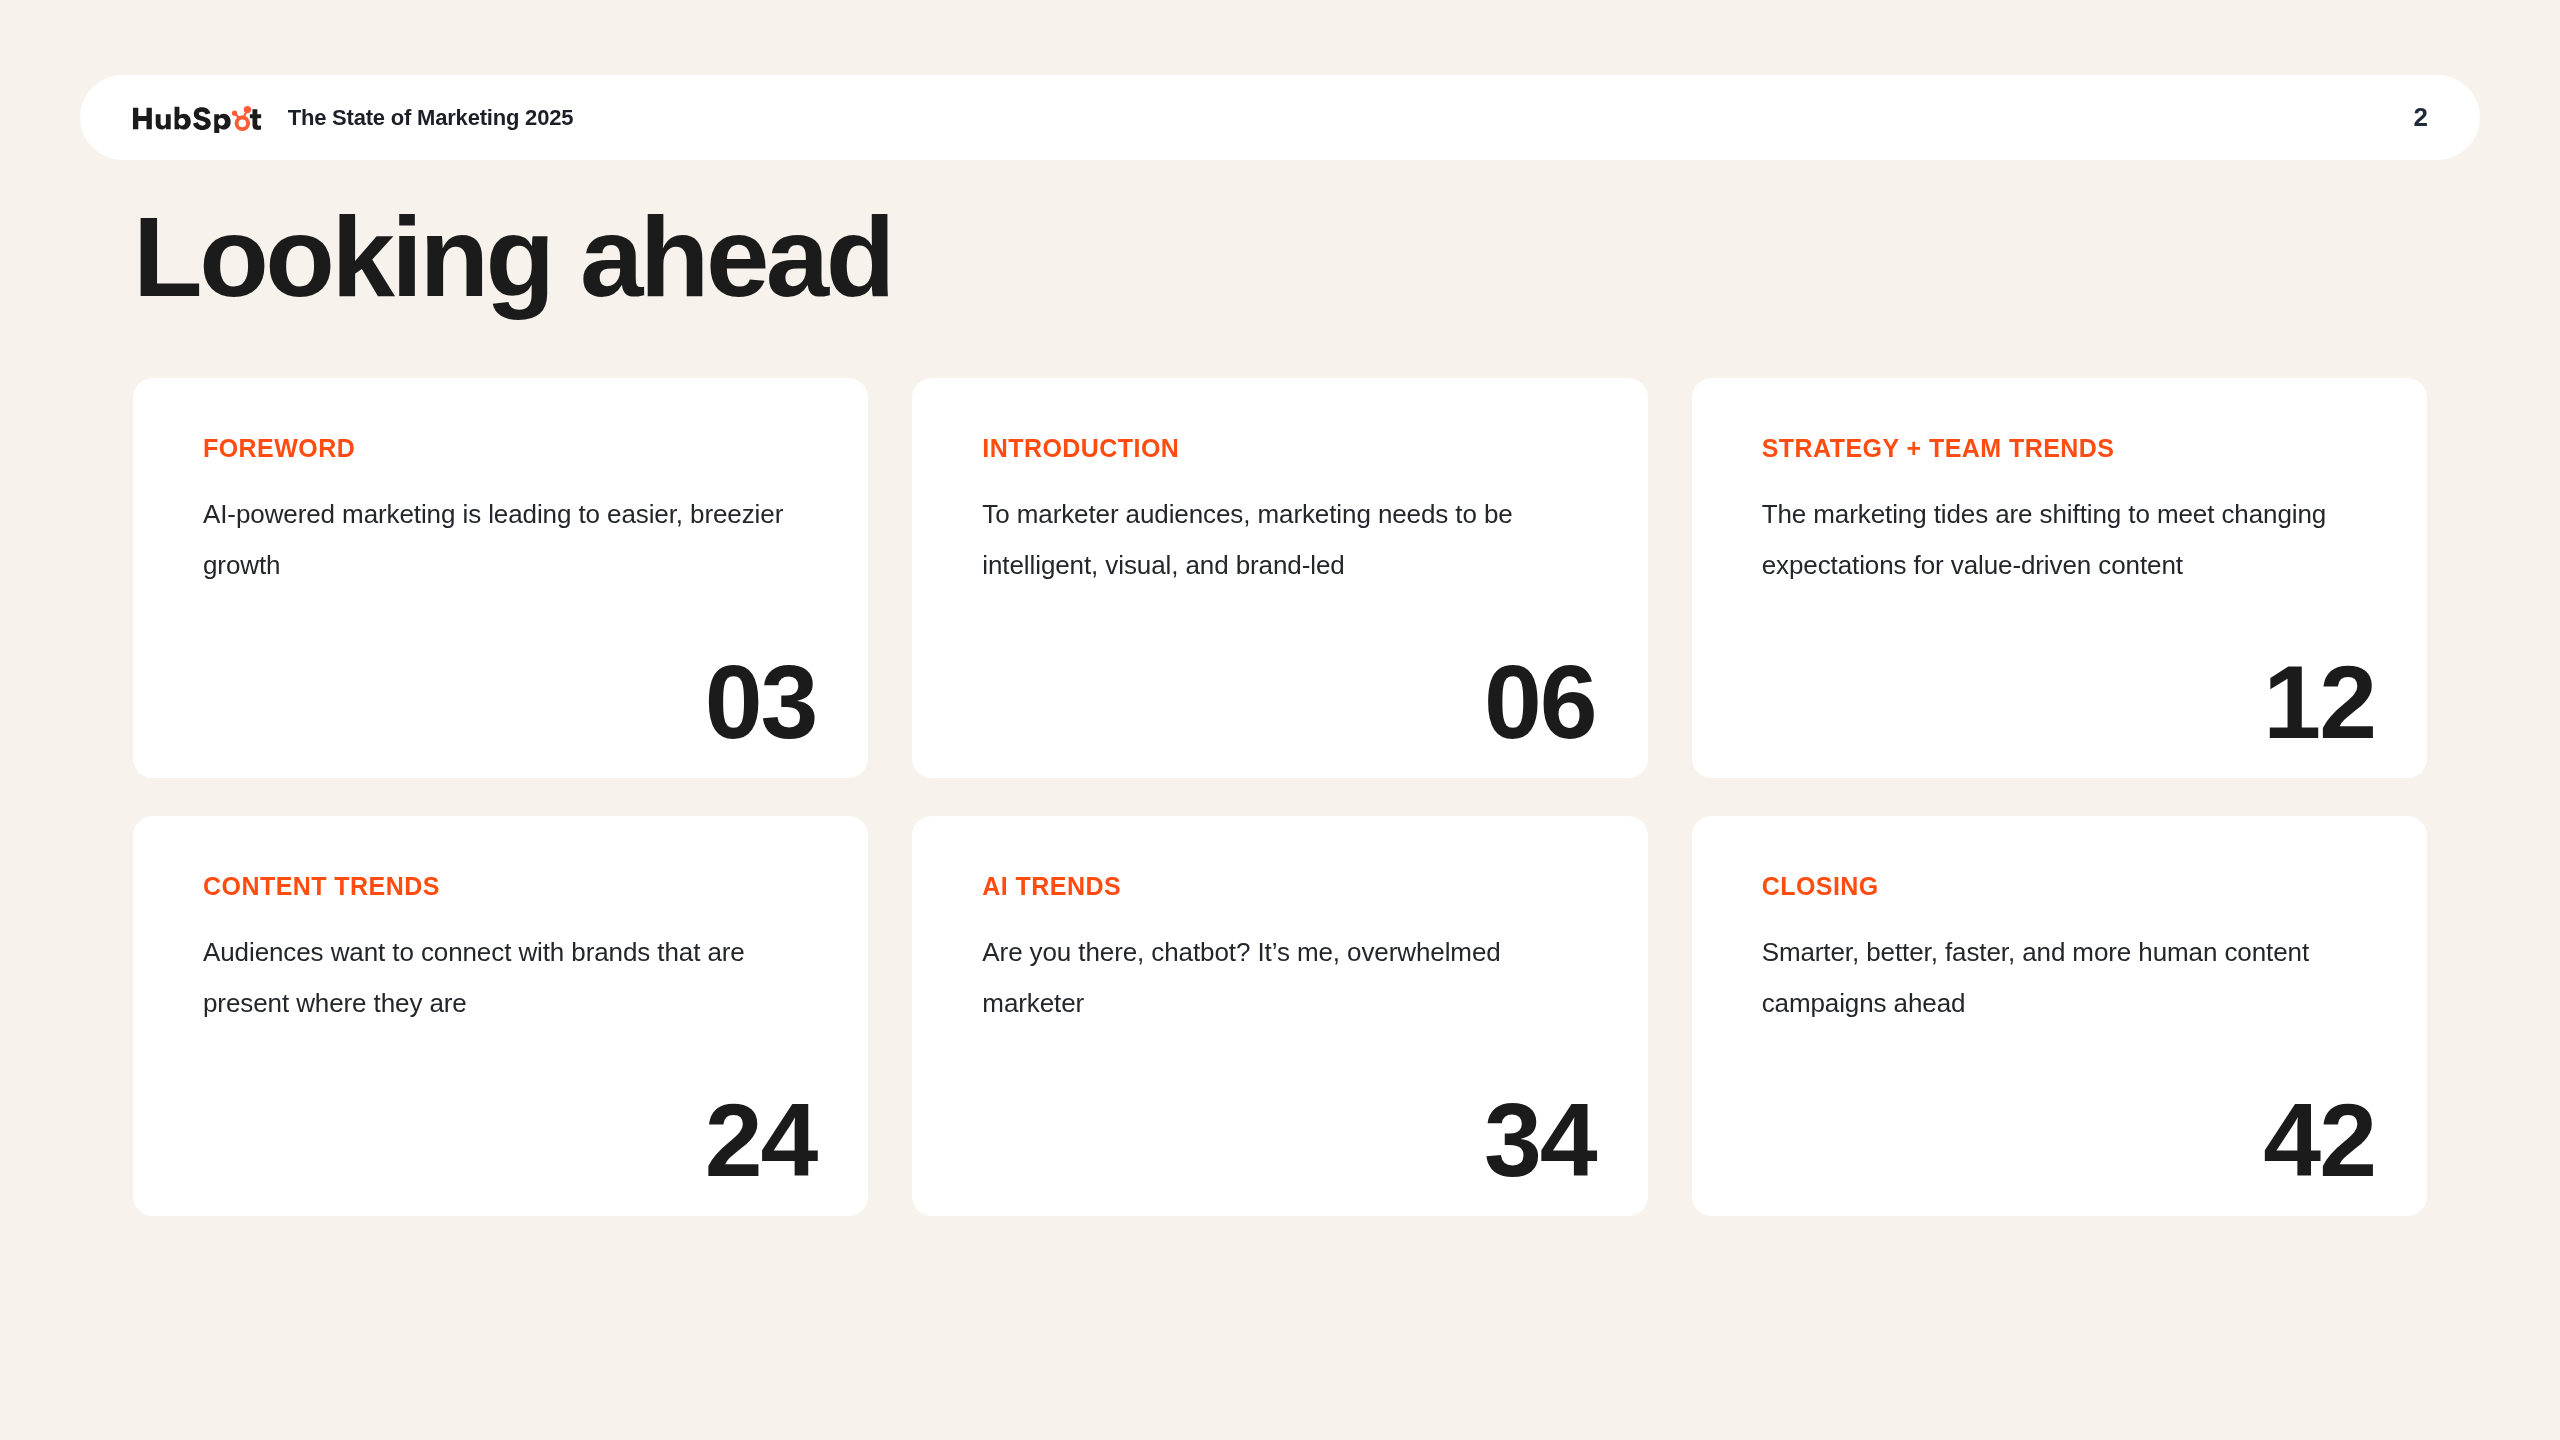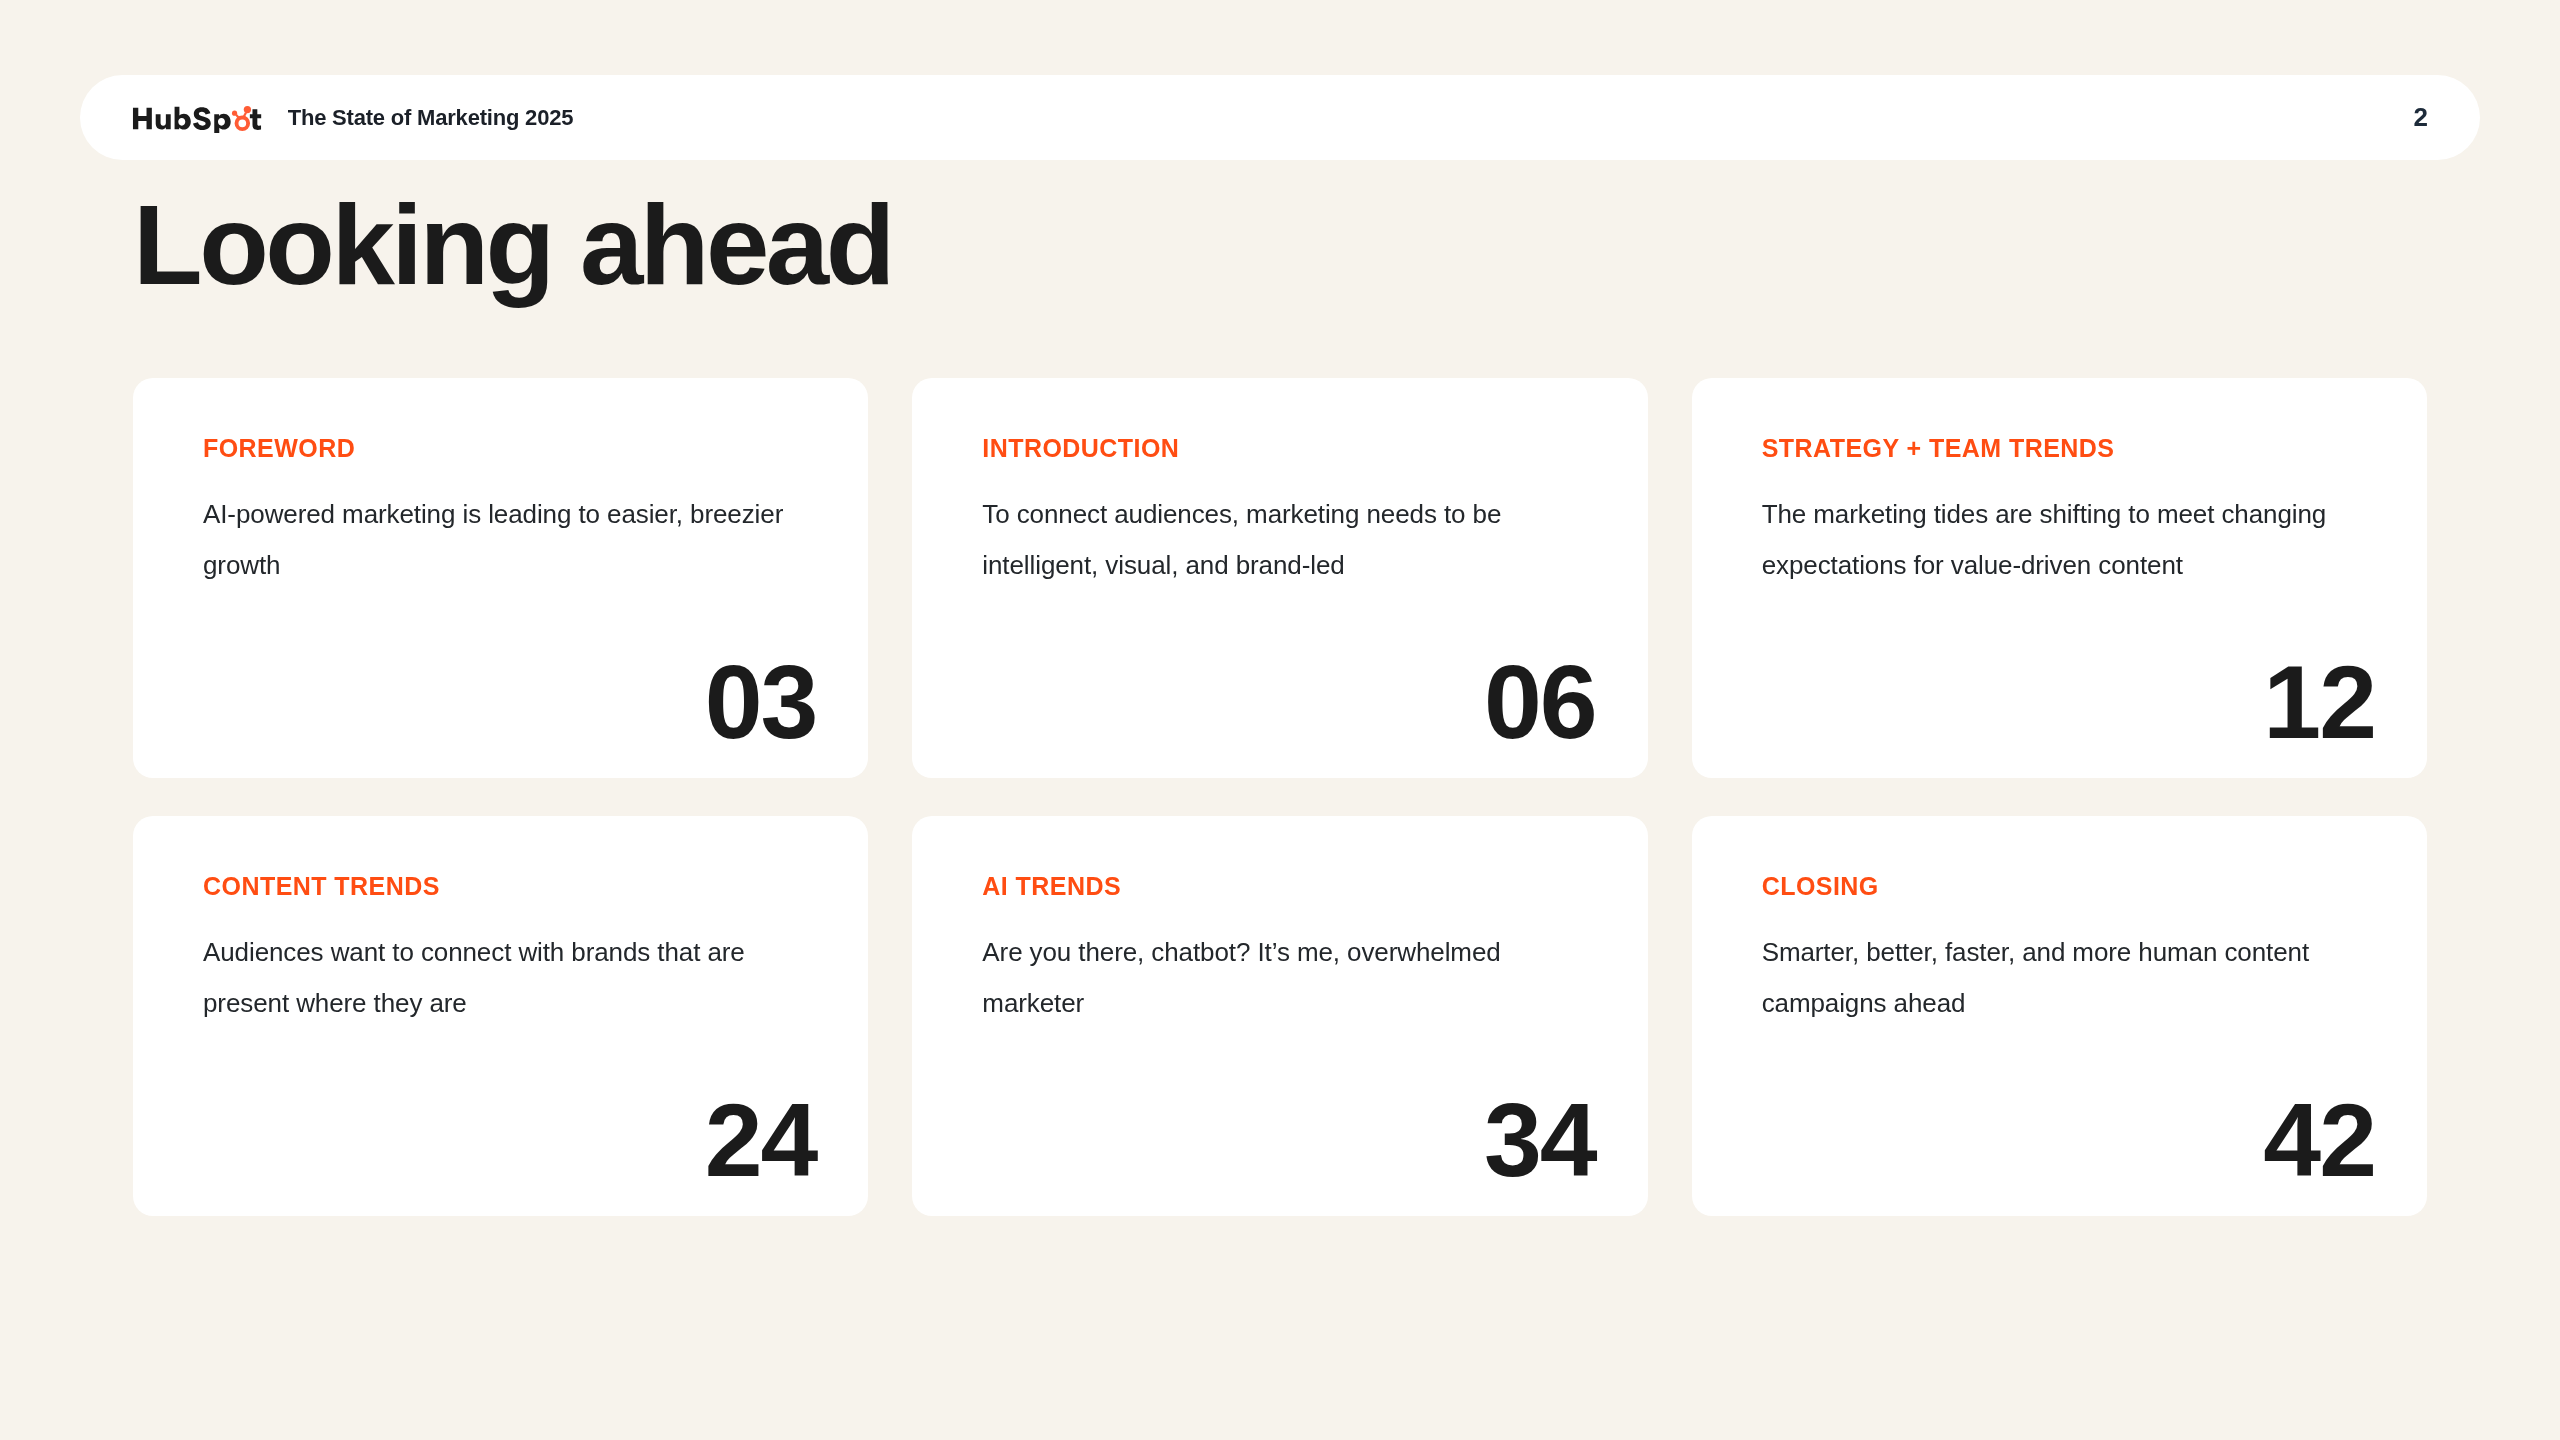--- a/index.html
+++ b/index.html
@@ -65,21 +65,21 @@
     font-size: 26px;
     font-weight: 700;
     color: #1D2B3A;
     letter-spacing: 0px;
   }
 
   
   .main-title {
     position: absolute;
     left: 133px;
-    top: 188px;
+    top: 200px;
     font-size: 114px;
     line-height: 1.0;
     font-weight: 700;
     letter-spacing: -3.5px;
     color: #1B1B1B;
   }
 
   
   .card-grid {
     position: absolute;
@@ -172,21 +172,21 @@
   <div class="card-grid">
 
     <div class="card">
       <div class="card-eyebrow">FOREWORD</div>
       <div class="card-desc">AI-powered marketing is leading to easier, breezier growth</div>
       <div class="card-number">03</div>
     </div>
 
     <div class="card">
       <div class="card-eyebrow">INTRODUCTION</div>
-      <div class="card-desc">To connect audiences, marketing needs to be intelligent, visual, and brand-led</div>
+      <div class="card-desc">To marketer audiences, marketing needs to be intelligent, visual, and brand-led</div>
       <div class="card-number">06</div>
     </div>
 
     <div class="card">
       <div class="card-eyebrow">STRATEGY + TEAM TRENDS</div>
       <div class="card-desc">The marketing tides are shifting to meet changing expectations for value-driven content</div>
       <div class="card-number">12</div>
     </div>
 
     <div class="card">

